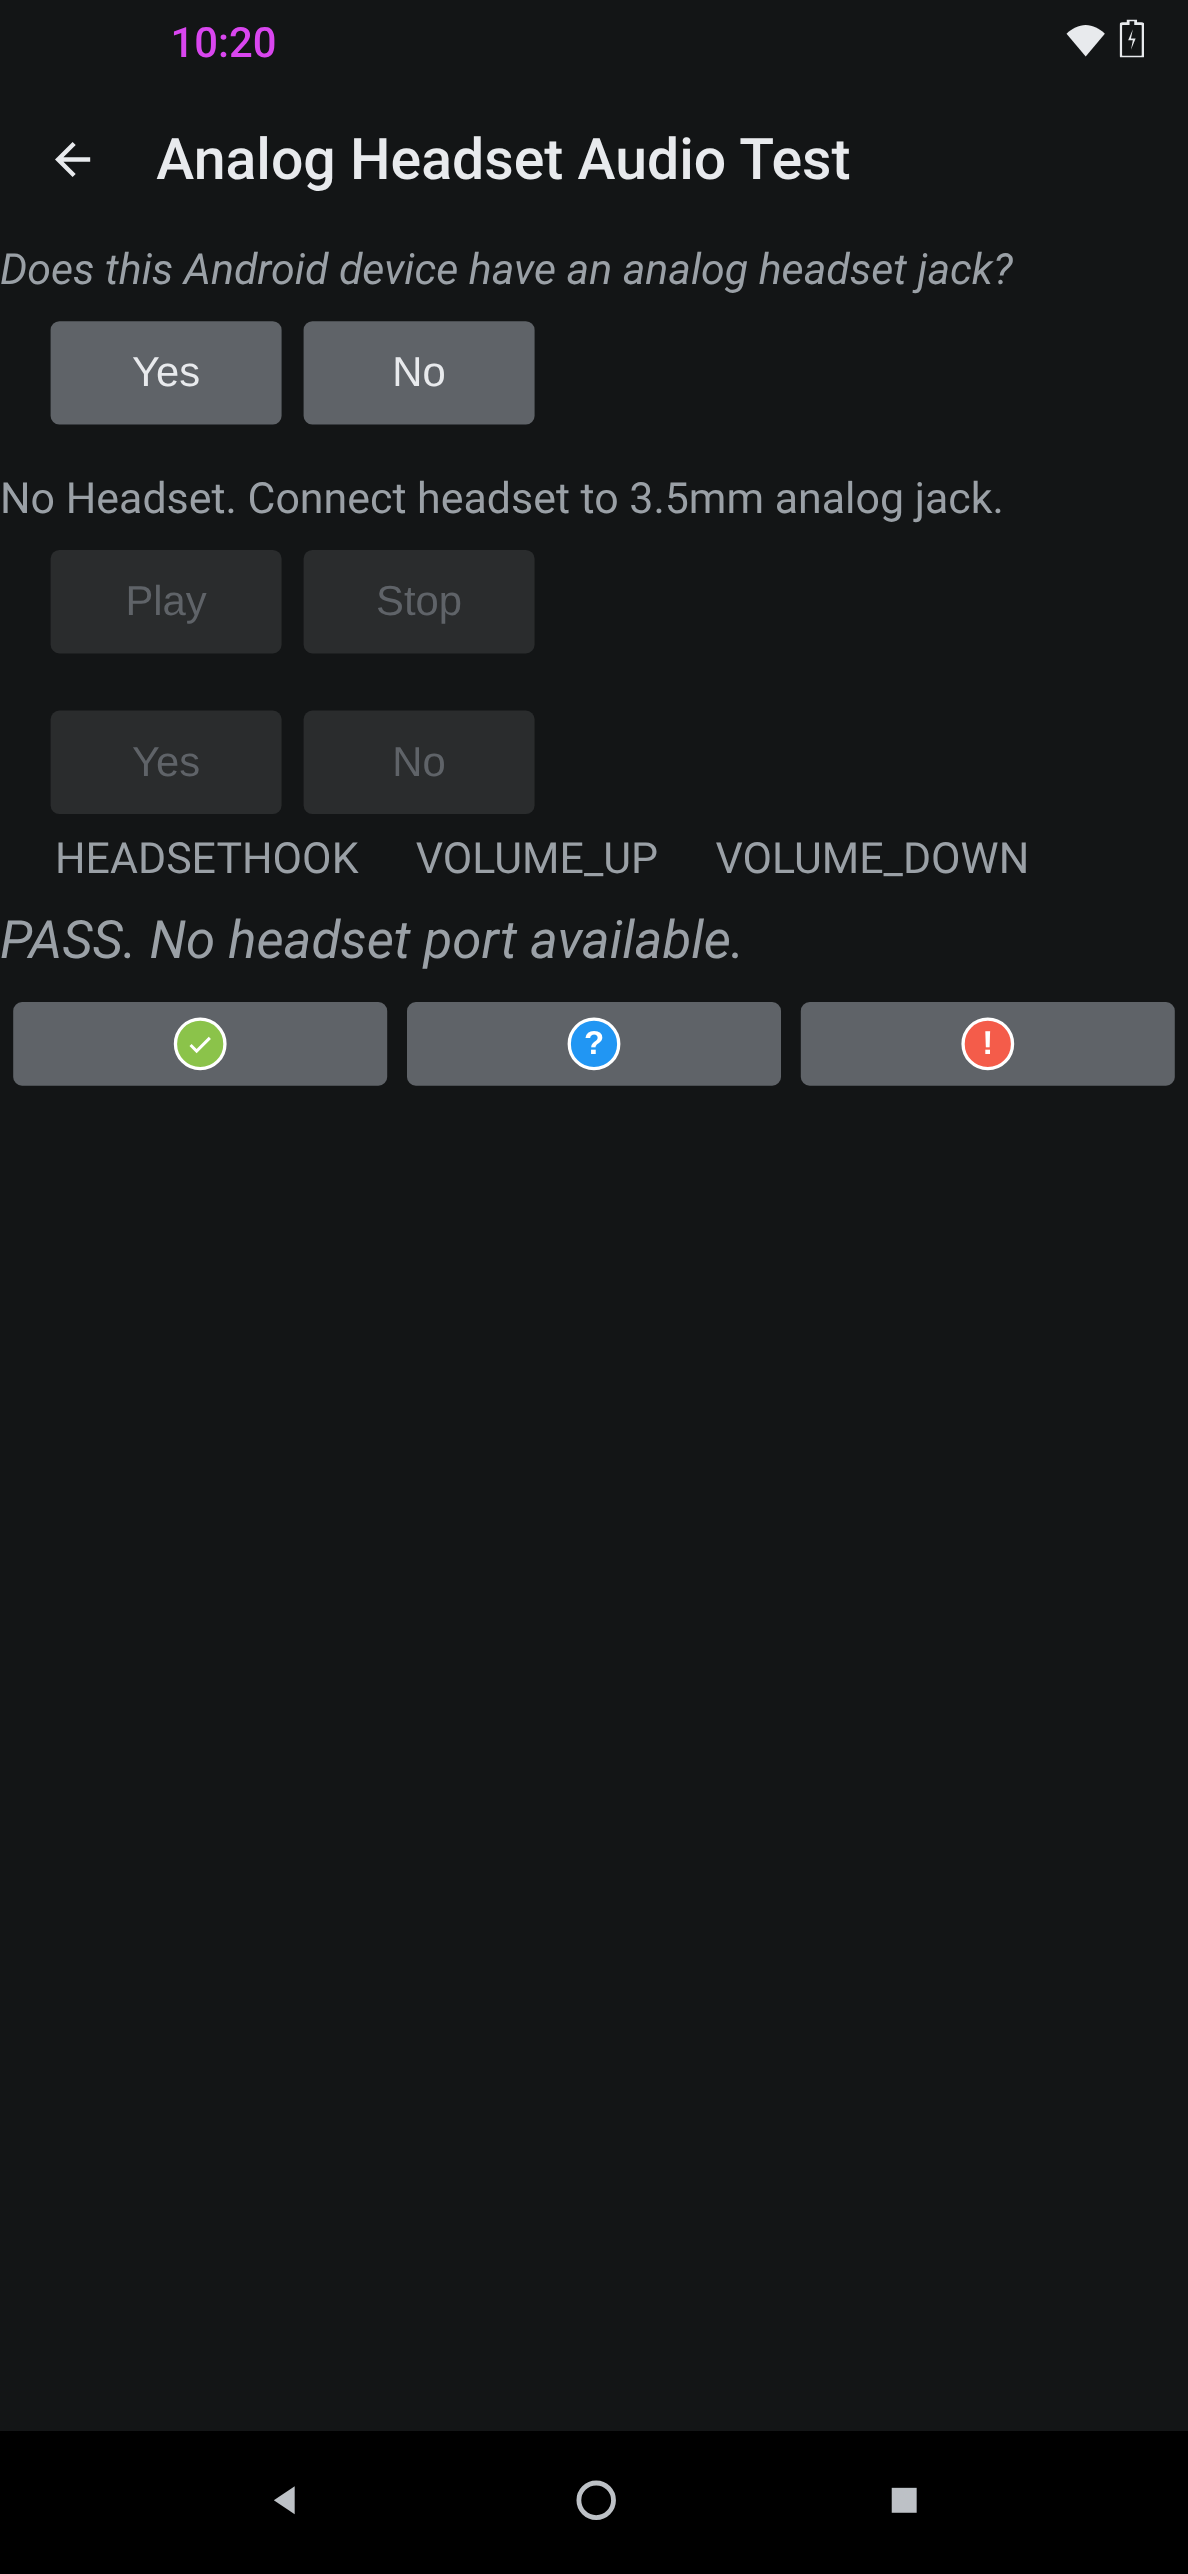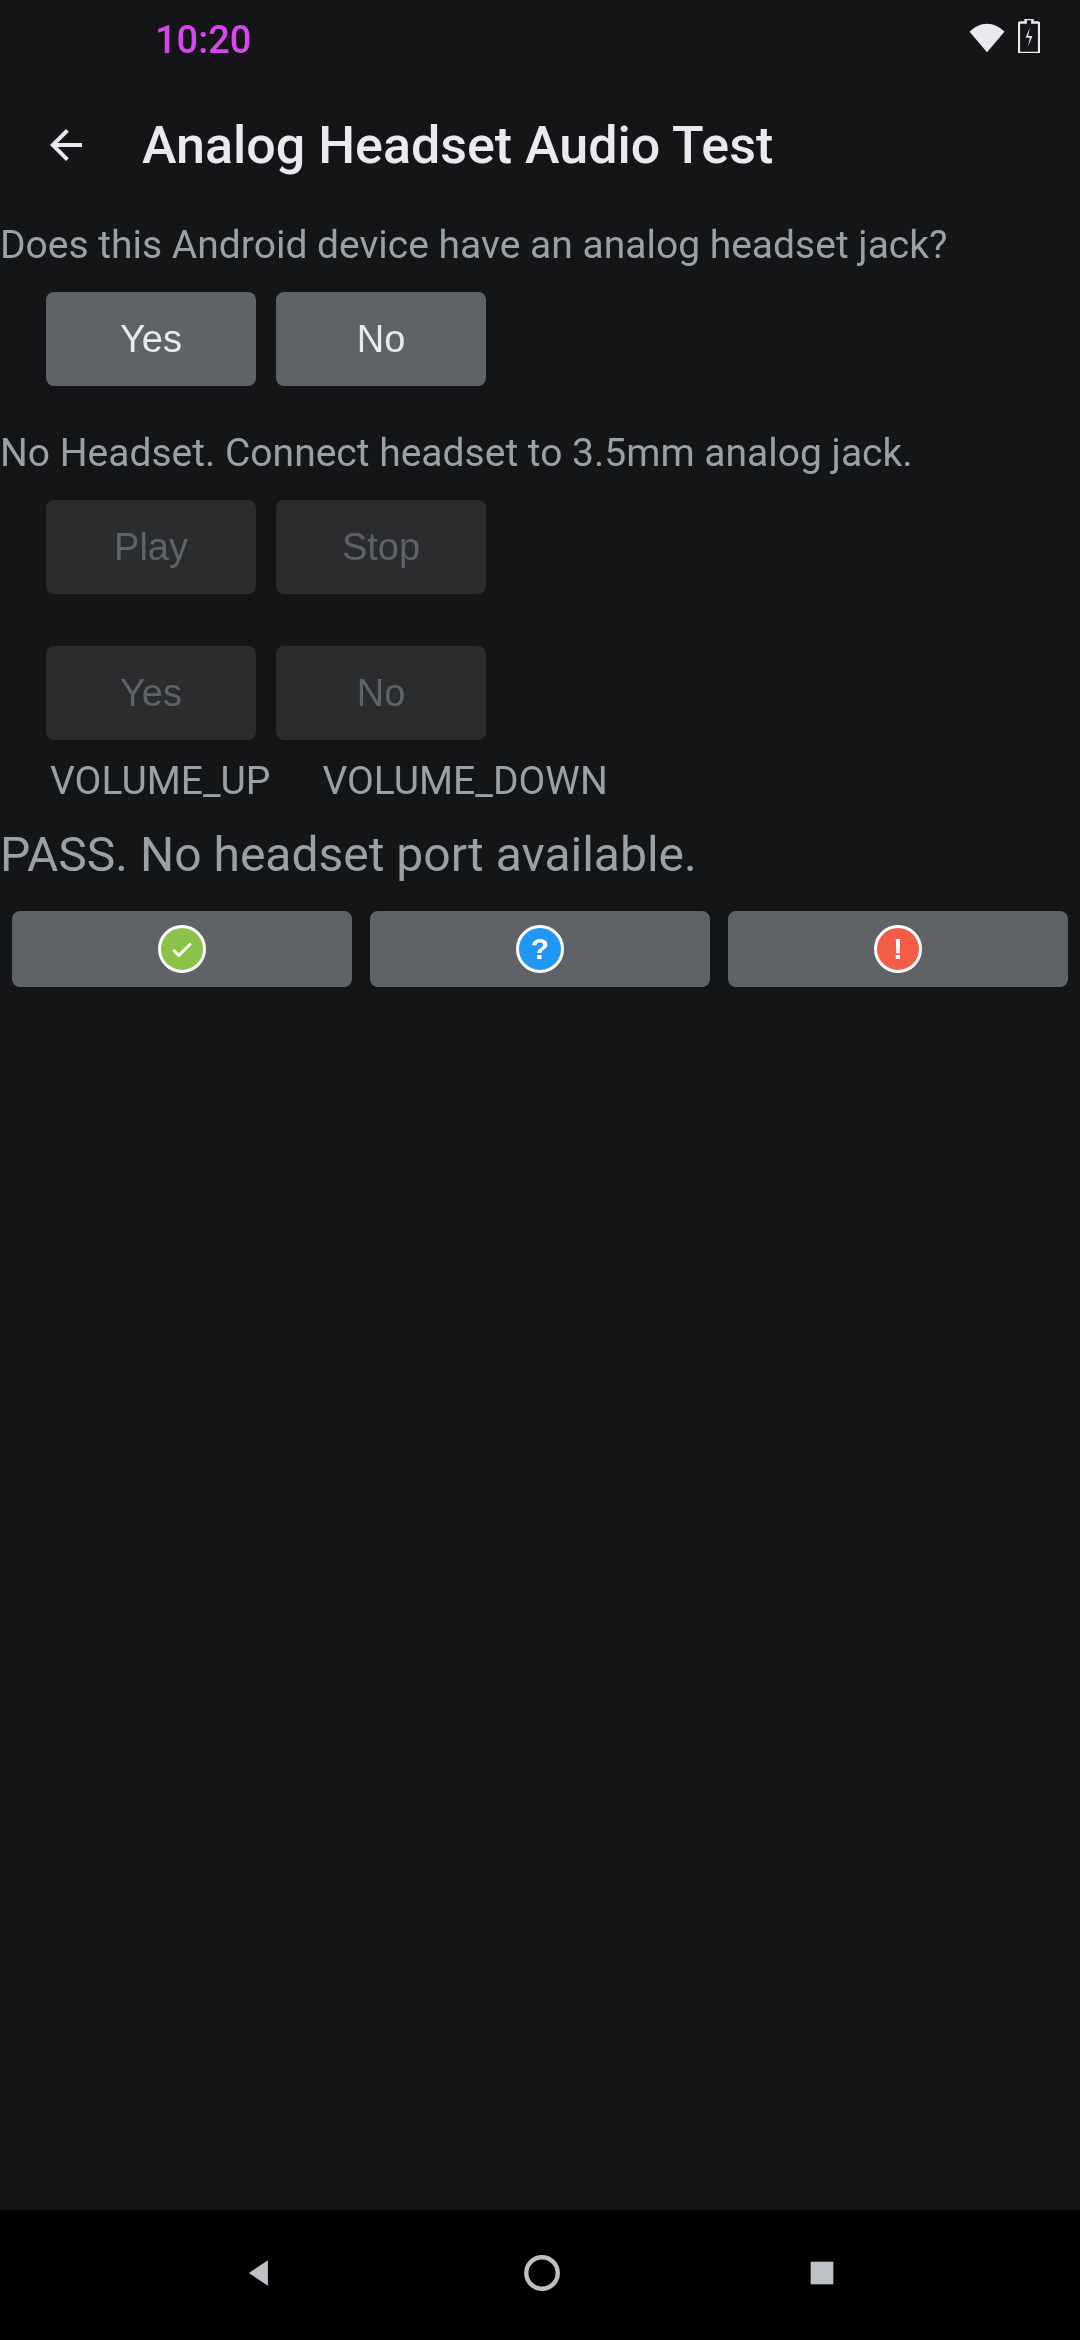--- a/index.html
+++ b/index.html
@@ -46,20 +46,21 @@
     font-weight: 500;
     color: #e8eaed;
   }
   .content {
     padding: 0;
   }
   .question {
     font-size: 39px;
     color: #9aa0a6;
     padding: 12px 0 12px 0;
+    font-style: italic;
   }
   .btn-row {
     display: flex;
     gap: 20px;
     padding: 12px 36px;
     margin-left: 10px;
   }
   .btn {
     width: 210px;
     height: 94px;
@@ -93,20 +94,21 @@
     display: flex;
     gap: 52px;
     padding: 6px 50px;
     font-size: 39px;
     color: #9aa0a6;
   }
   .result {
     font-size: 48px;
     color: #9aa0a6;
     padding: 16px 0 20px 0;
+    font-style: italic;
   }
   .action-row {
     display: flex;
     gap: 18px;
     padding: 8px 12px;
   }
   .action-btn {
     flex: 1;
     height: 76px;
     background: #5f6368;
@@ -192,20 +194,21 @@
   </div>
 
   <div class="spacer"></div>
 
   <div class="btn-row">
     <button class="btn disabled">Yes</button>
     <button class="btn disabled">No</button>
   </div>
 
   <div class="keycodes">
+    <span>HEADSETHOOK</span>
     <span>VOLUME_UP</span>
     <span>VOLUME_DOWN</span>
   </div>
 
   <div class="result">PASS. No headset port available.</div>
 
   <div class="action-row">
     <button class="action-btn">
       <span class="icon-circle icon-pass">
         <svg width="26" height="26" viewBox="0 0 24 24">

